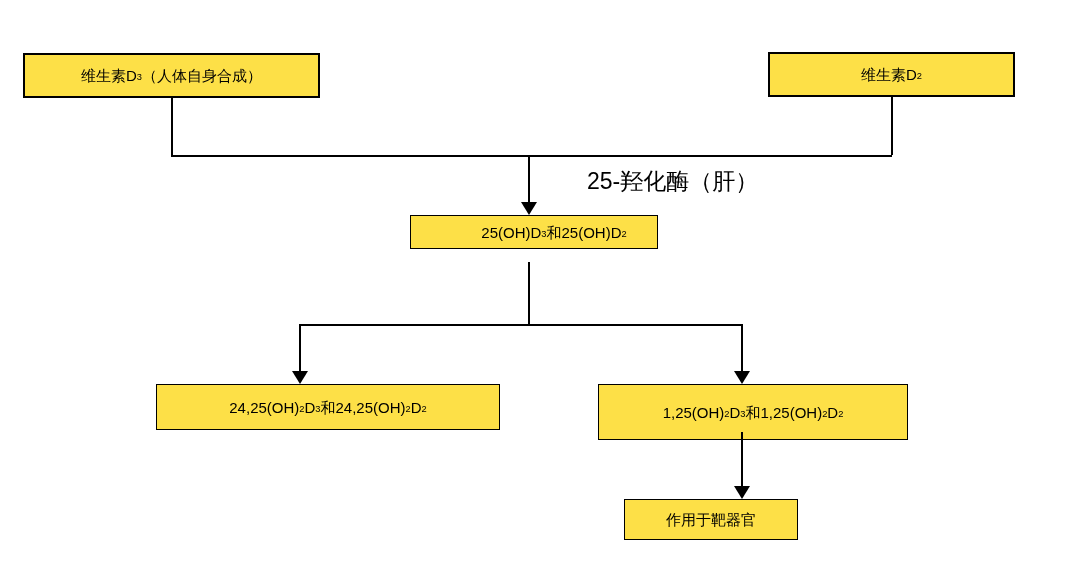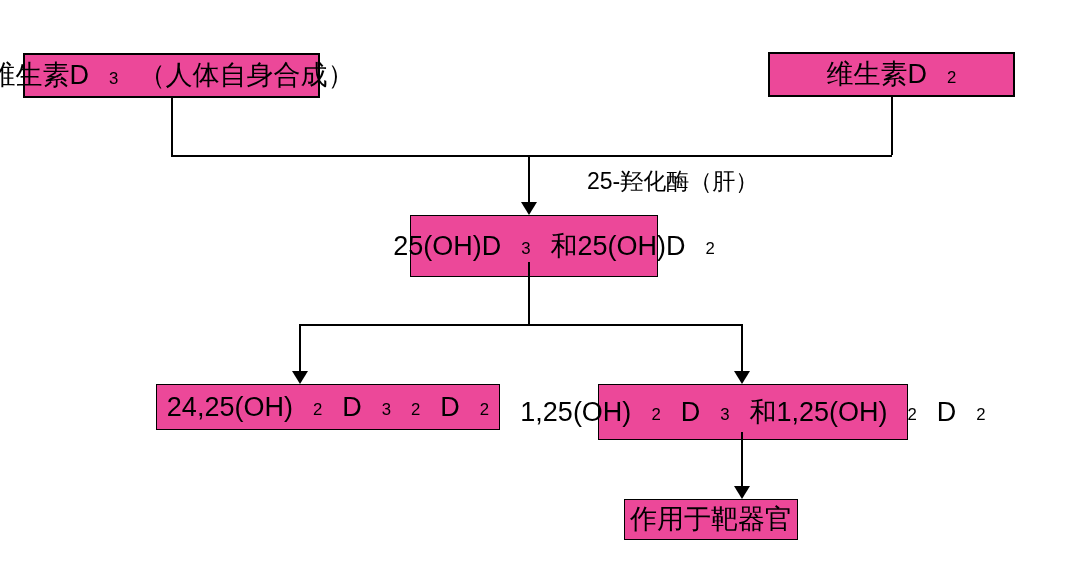--- a/index.html
+++ b/index.html
@@ -13,28 +13,27 @@
     height: 578px;
     background: #ffffff;
     font-family: "Liberation Sans", sans-serif;
     color: #000000;
     overflow: hidden;
   }
   .node {
     position: absolute;
     box-sizing: border-box;
     border: 1.5px solid #000000;
-    background: #ec4899;
+    background: #fde047;
     display: flex;
     align-items: center;
     justify-content: center;
-    font-size: 27px;
+    font-size: 15px;
     white-space: nowrap;
     line-height: 1;
-    gap: 20px;
   }
   .node.thick {
     border-width: 2px;
   }
   .node sub, .free-label sub {
     font-size: 0.62em;
     line-height: 0;
     position: relative;
     bottom: -0.18em;
   }
@@ -77,41 +76,42 @@
 
   <div class="line v" style="left:171px; top:98px; height:57px;"></div>
   <div class="line v" style="left:891px; top:97px; height:58px;"></div>
   <div class="line h" style="left:171px; top:155px; width:721px;"></div>
 
   <div class="line v" style="left:528px; top:155px; height:48px;"></div>
   <div class="arrowhead" style="left:521px; top:202px;"></div>
 
   <div class="free-label" style="left:587px; top:169px;"><span>25-羟化酶（肝）</span></div>
 
-  <div class="node" style="left:410px; top:215px; width:248px; height:62px;padding-left:40px;">
+  <div class="node" style="left:410px; top:215px; width:248px; height:34px;padding-left:40px;">
       <span>25(OH)D</span>
       <sub>3</sub>
       <span>和25(OH)D</span>
       <sub>2</sub>
     </div>
 
   <div class="line v" style="left:528px; top:262px; height:63px;"></div>
   <div class="line h" style="left:300px; top:324px; width:443px;"></div>
 
   <div class="line v" style="left:299px; top:324px; height:48px;"></div>
   <div class="arrowhead" style="left:292px; top:371px;"></div>
 
   <div class="line v" style="left:741px; top:324px; height:48px;"></div>
   <div class="arrowhead" style="left:734px; top:371px;"></div>
 
   <div class="node" style="left:148px; top:384px; width:344px; height:46px;margin-left:8px;">
       <span>24,25(OH)</span>
       <sub>2</sub>
       <span>D</span>
       <sub>3</sub>
+      <span>和24,25(OH)</span>
       <sub>2</sub>
       <span>D</span>
       <sub>2</sub>
     </div>
 
   <div class="node" style="left:598px; top:384px; width:310px; height:56px;">
       <span>1,25(OH)</span>
       <sub>2</sub>
       <span>D</span>
       <sub>3</sub>

